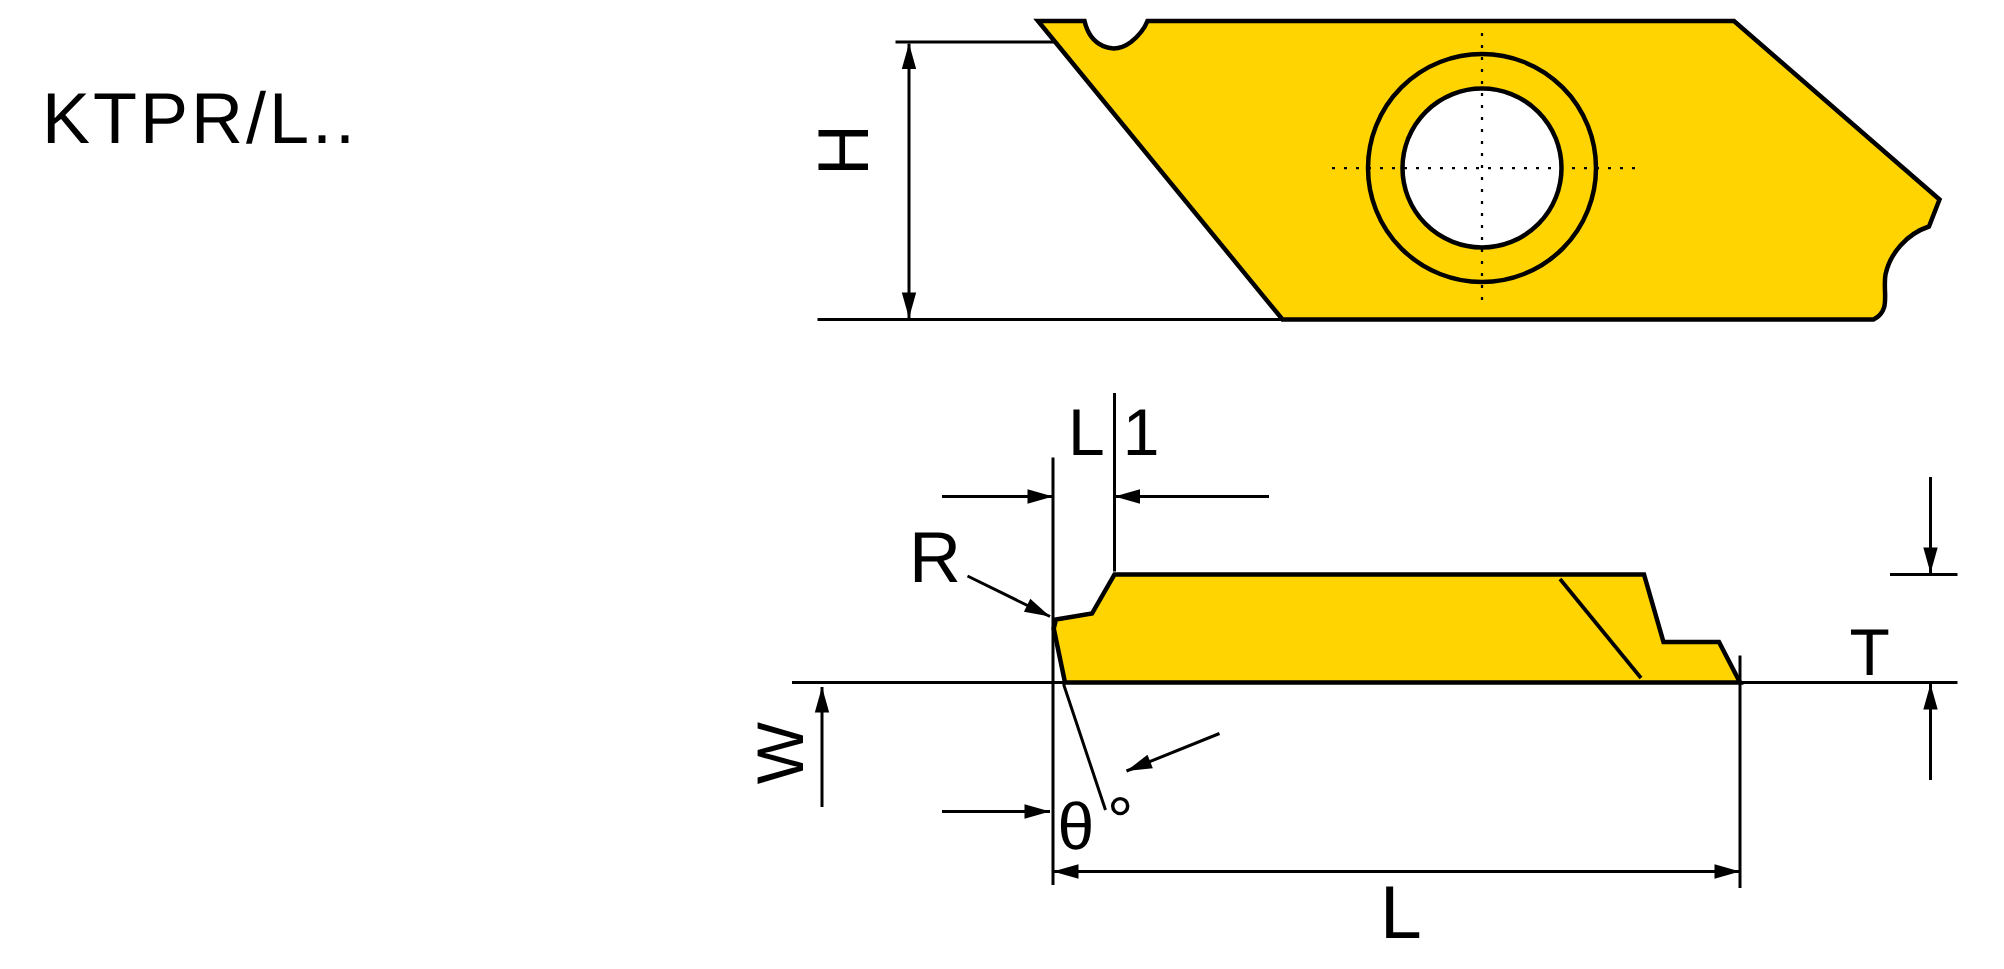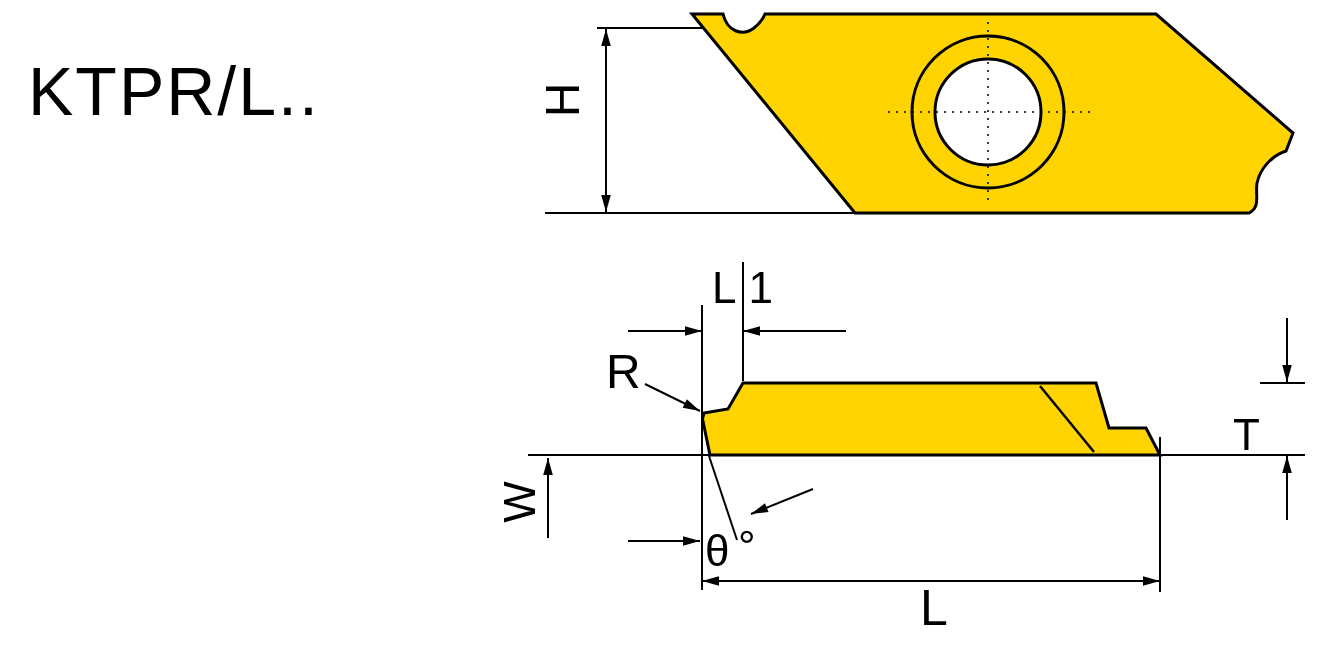--- a/index.html
+++ b/index.html
@@ -1,18 +1,18 @@
 <!DOCTYPE html>
 <html><head>
 <meta charset="utf-8">
 <style>
   html,body{margin:0;padding:0;background:#ffffff;}
   #stage{position:relative;width:1336px;height:646px;background:#ffffff;overflow:hidden;
          font-family:"Liberation Sans", sans-serif;}
-  #title{position:absolute;left:28px;top:52px;font-size:68px;letter-spacing:2px;
+  #title{position:absolute;left:28px;top:52px;font-size:48px;letter-spacing:2px;
          color:#000;white-space:nowrap;}
   svg{position:absolute;left:0;top:0;}
   svg text{font-family:"Liberation Sans", sans-serif;fill:#000000;}
   .outline{stroke:#000;stroke-width:3;}
   .thin{stroke:#000;stroke-width:2;fill:none;}
   .dash{stroke:#000;stroke-width:1.5;fill:none;stroke-dasharray:2 6;}
 </style>
 </head>
 <body>
 

